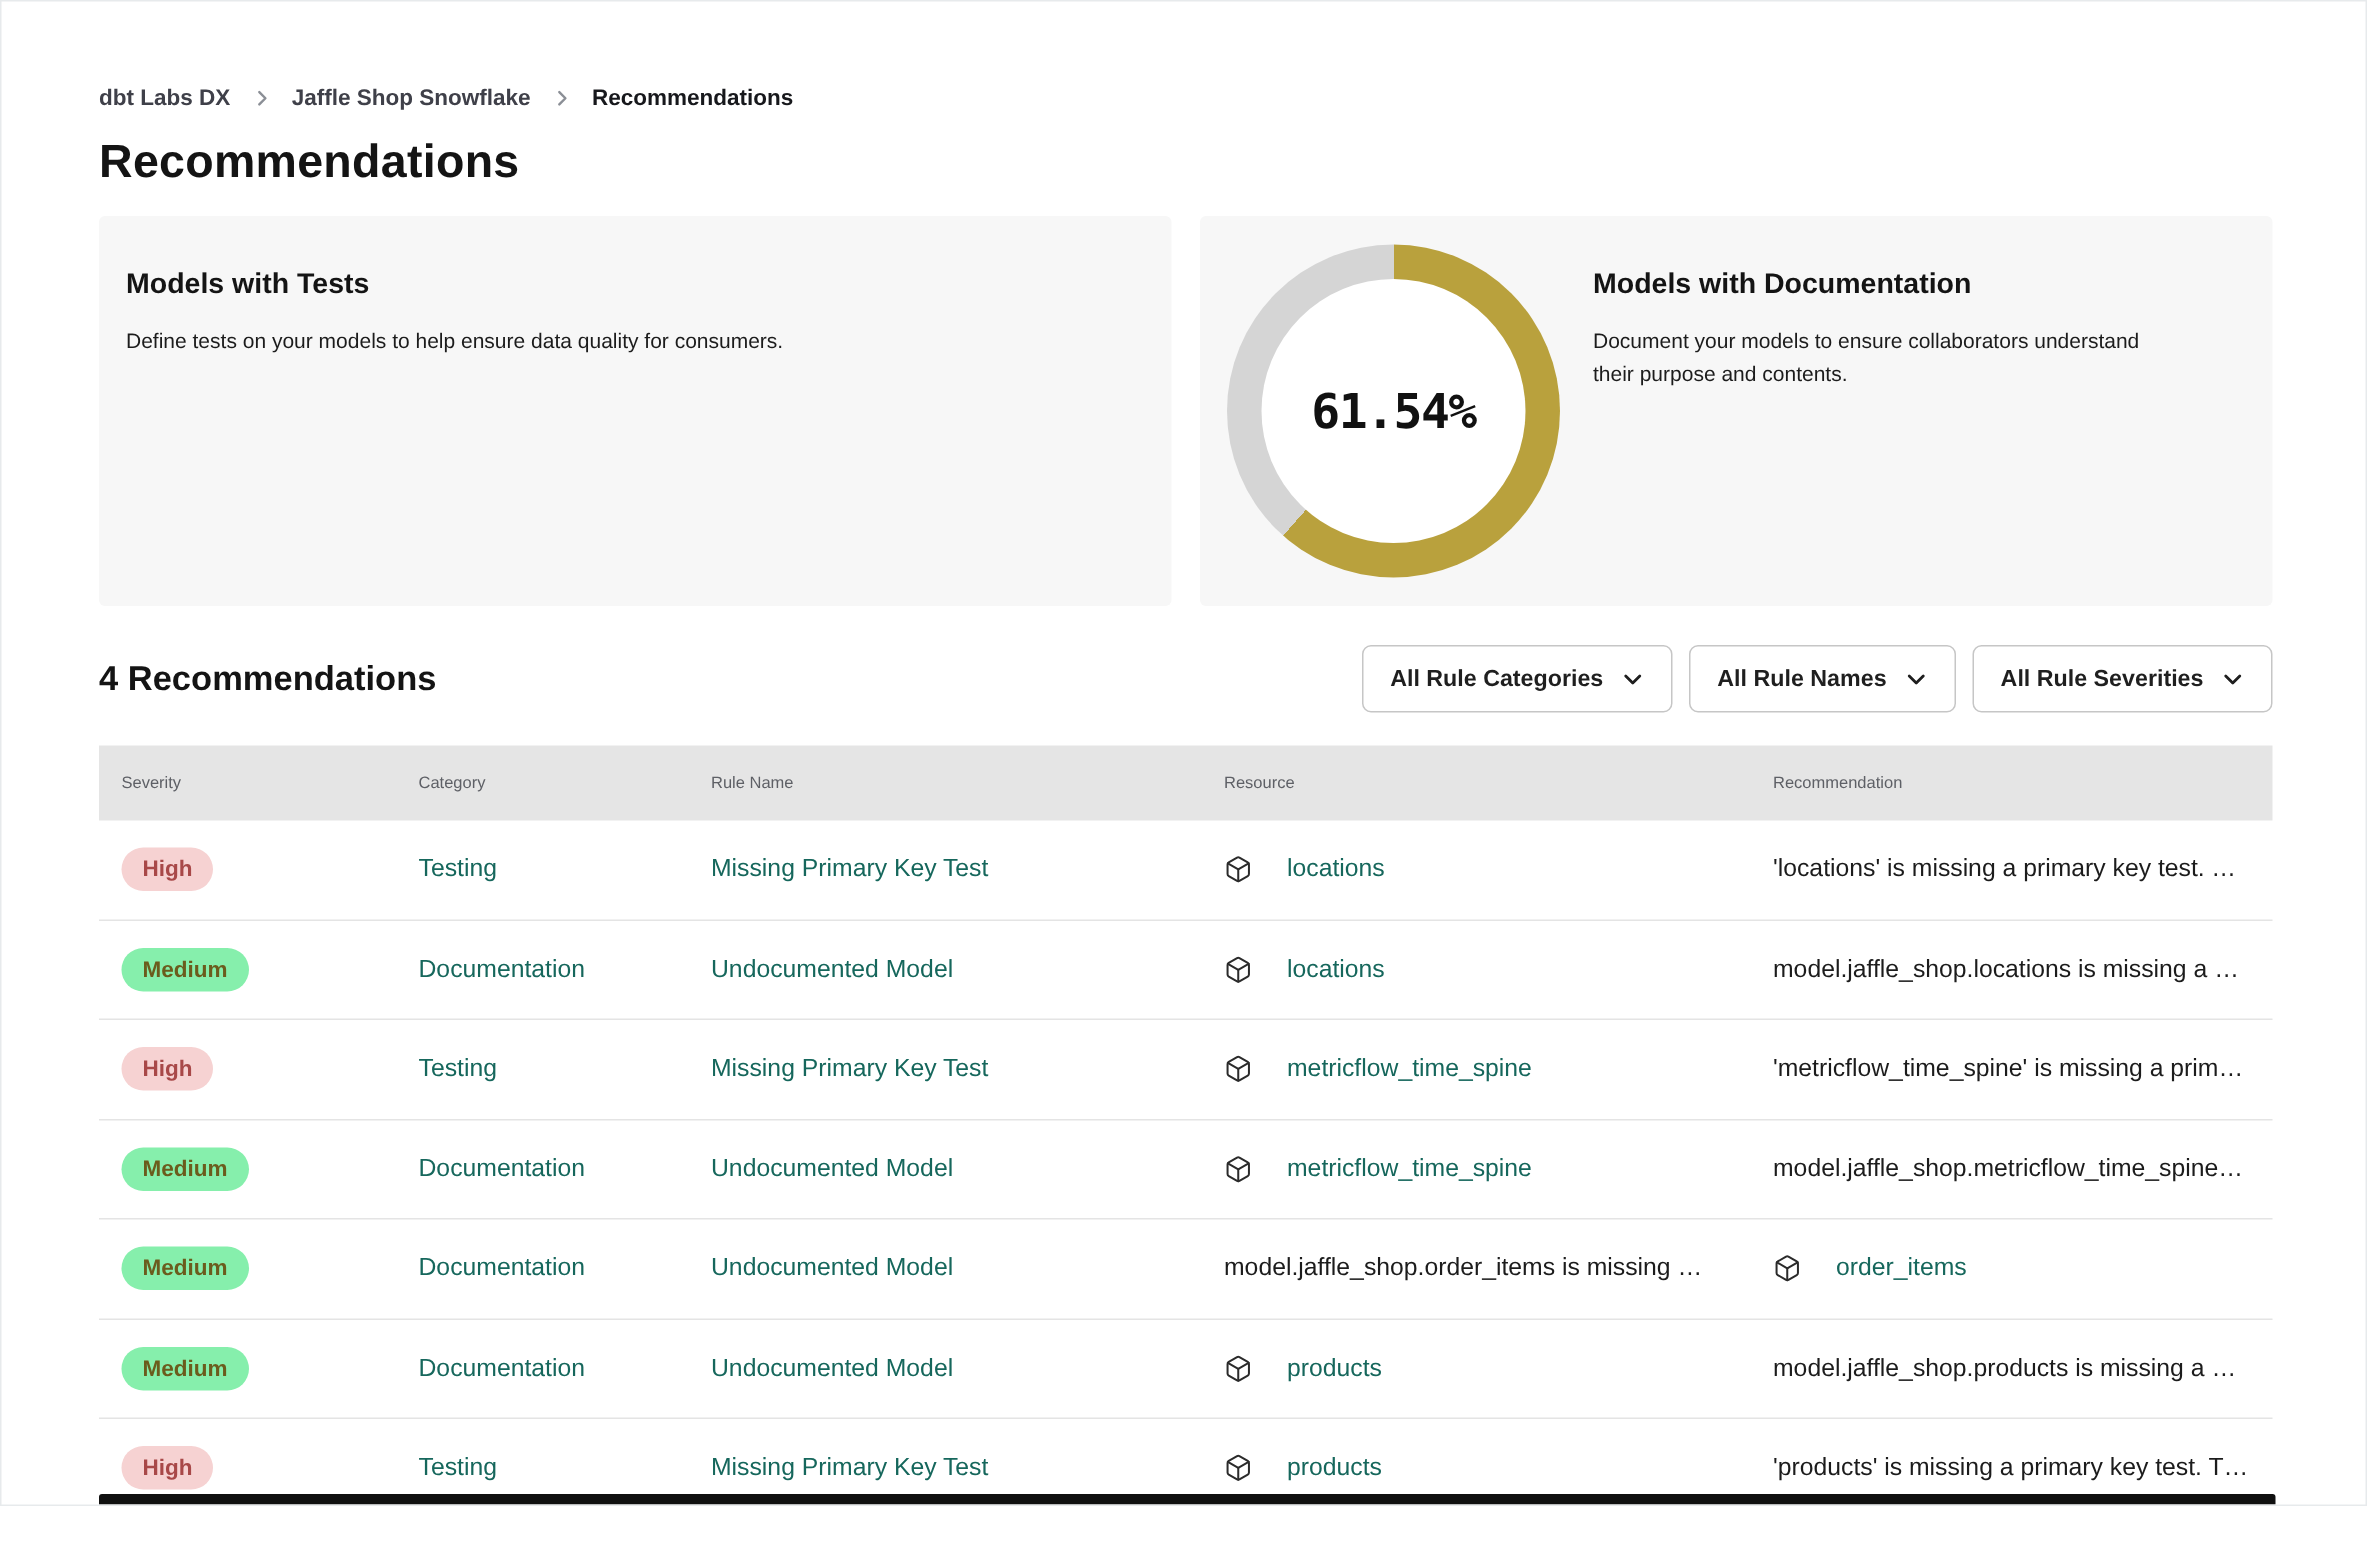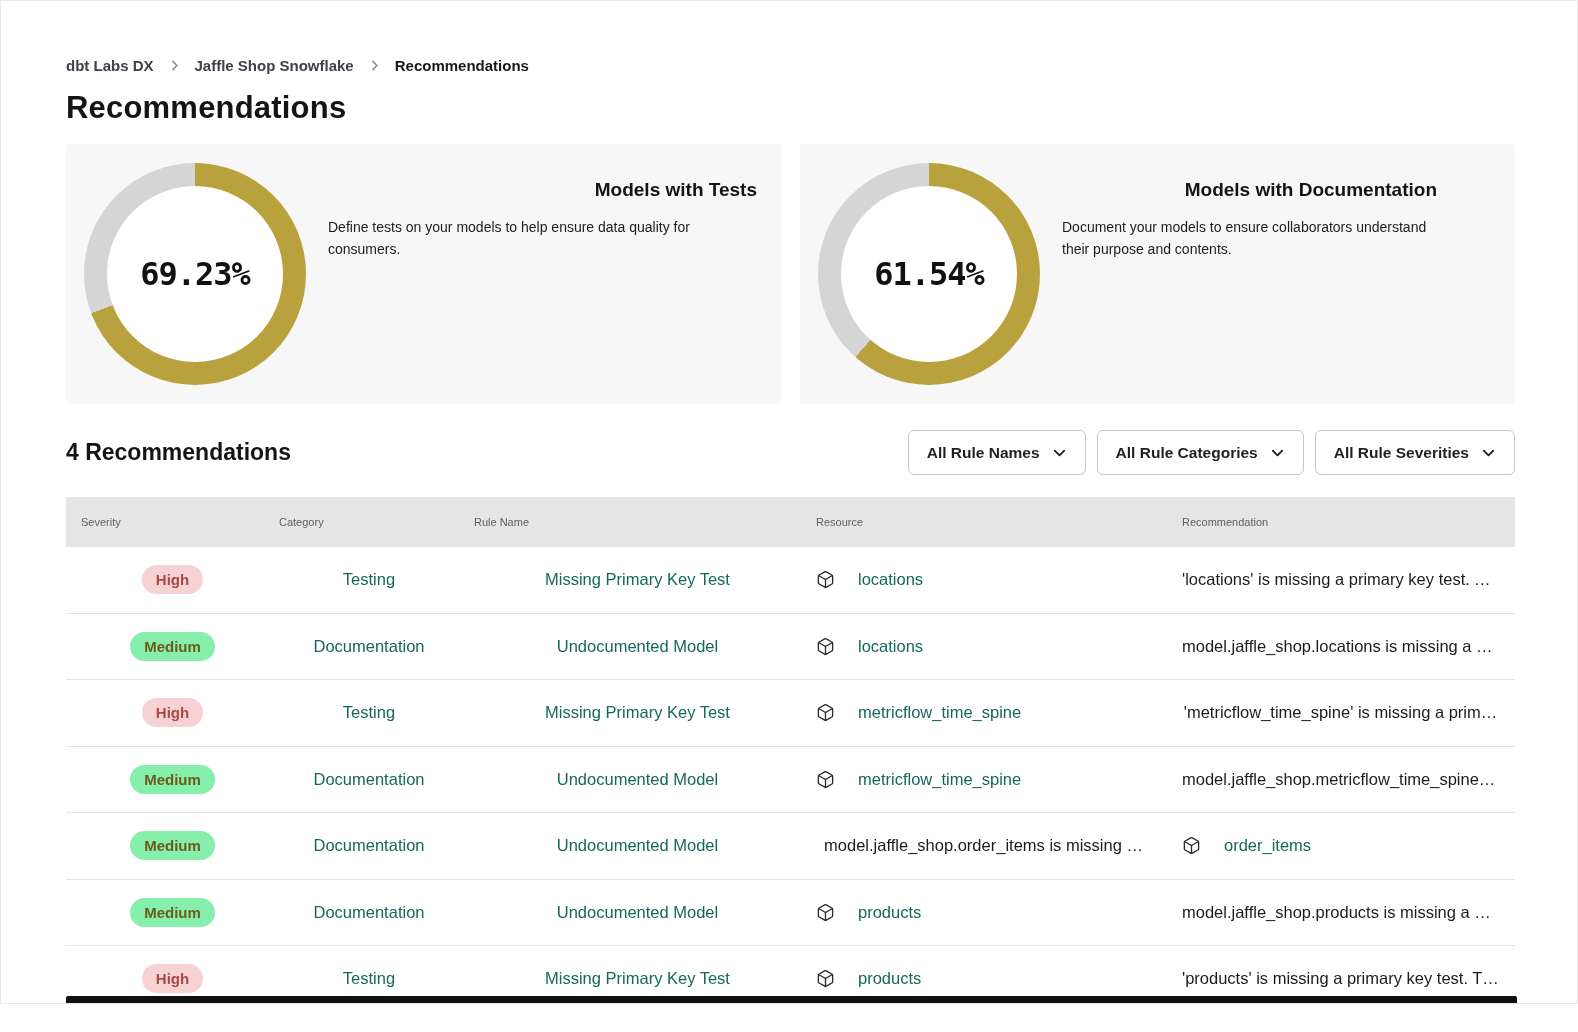--- a/index.html
+++ b/index.html
@@ -49,21 +49,21 @@
     content: ""; position: absolute; inset: 23px;
     background: #ffffff; border-radius: 50%;
   }
   .donut-value {
     position: relative;
     font-family: "DejaVu Sans Mono", monospace;
     font-size: 32px; font-weight: 600; color: #111;
     letter-spacing: -1px;
   }
   .card-text { align-self: flex-start; padding-top: 16px; }
-  .card-title { font-size: 19px; font-weight: 700; color: #141414; text-align: right; }
+  .card-title { font-size: 19px; font-weight: 700; color: #141414; }
   .card-desc { margin-top: 16px; font-size: 14px; line-height: 1.55; color: #1c1c1c; }
   .card:nth-child(1) .card-desc { max-width: 450px; }
   .card:nth-child(2) .card-desc { max-width: 375px; }
 
   
   .section-head { display: flex; align-items: center; justify-content: space-between; margin-top: 26px; }
   .section-title { font-size: 23px; font-weight: 700; color: #141414; }
   .filters { display: flex; gap: 11px; }
   .filter-btn {
     display: flex; align-items: center; gap: 12px;
@@ -79,21 +79,21 @@
     display: grid;
     grid-template-columns: 198px 195px 342px 366px 1fr;
     align-items: center;
   }
   .thead {
     background: #e5e5e5;
     height: 50px;
     font-size: 11px; color: #5e6066; font-weight: 400;
   }
   .thead .cell { padding-left: 15px; }
-  .trow { height: 66.5px; border-bottom: 1px solid #e4e4e4; text-align: center; }
+  .trow { height: 66.5px; border-bottom: 1px solid #e4e4e4; }
   .trow .cell { padding-left: 15px; font-size: 16.5px; }
   .cell-rec { padding-right: 16px; white-space: nowrap; overflow: hidden; text-overflow: ellipsis; color: #1c1c1c; }
   .cell-rec span { white-space: nowrap; }
 
   .link { color: #16675c; cursor: pointer; }
   .cell-resource { display: flex; align-items: center; gap: 23px; }
   .cube { display: inline-flex; color: #2b2b2b; }
 
   .badge {
     display: inline-block;
@@ -130,52 +130,49 @@
             <path d="M6 3l5 5-5 5" fill="none" stroke="currentColor" stroke-width="2" stroke-linecap="round" stroke-linejoin="round"></path>
           </svg>
       </span>
       <span class="crumb-current">Recommendations</span>
     </nav>
 
     <h1 class="page-title">Recommendations</h1>
 
     <div class="cards">
       <div class="card">
-        <div class="donut" style="background: conic-gradient(rgb(185, 161, 61) 0deg, rgb(185, 161, 61) 69.23%, rgb(213, 213, 213) 69.23%, rgb(213, 213, 213) 100%);">
-          <span class="donut-value">69.23%</span>
-        </div>
         <div class="card-text">
           <div class="card-title">Models with Tests</div>
           <div class="card-desc">Define tests on your models to help ensure data quality for consumers.</div>
         </div>
       </div>
       <div class="card">
         <div class="donut" style="background: conic-gradient(rgb(185, 161, 61) 0deg, rgb(185, 161, 61) 61.54%, rgb(213, 213, 213) 61.54%, rgb(213, 213, 213) 100%);">
           <span class="donut-value">61.54%</span>
         </div>
         <div class="card-text">
           <div class="card-title">Models with Documentation</div>
           <div class="card-desc">Document your models to ensure collaborators understand their purpose and contents.</div>
         </div>
       </div>
     </div>
 
     <div class="section-head">
       <div class="section-title">4 Recommendations</div>
       <div class="filters">
         <button class="filter-btn">
-          <span>All Rule Names</span>
+          <span>All Rule Categories</span>
           <span style="display:inline-flex;">
             <svg width="15" height="15" viewBox="0 0 16 16">
                 <path d="M3 6l5 5 5-5" fill="none" stroke="#1f1f1f" stroke-width="2" stroke-linecap="round" stroke-linejoin="round"></path>
               </svg>
           </span>
         </button>
         <button class="filter-btn">
-          <span>All Rule Categories</span>
+          <span>All Rule Names</span>
           <span style="display:inline-flex;">
             <svg width="15" height="15" viewBox="0 0 16 16">
                 <path d="M3 6l5 5 5-5" fill="none" stroke="#1f1f1f" stroke-width="2" stroke-linecap="round" stroke-linejoin="round"></path>
               </svg>
           </span>
         </button>
         <button class="filter-btn">
           <span>All Rule Severities</span>
           <span style="display:inline-flex;">
             <svg width="15" height="15" viewBox="0 0 16 16">

